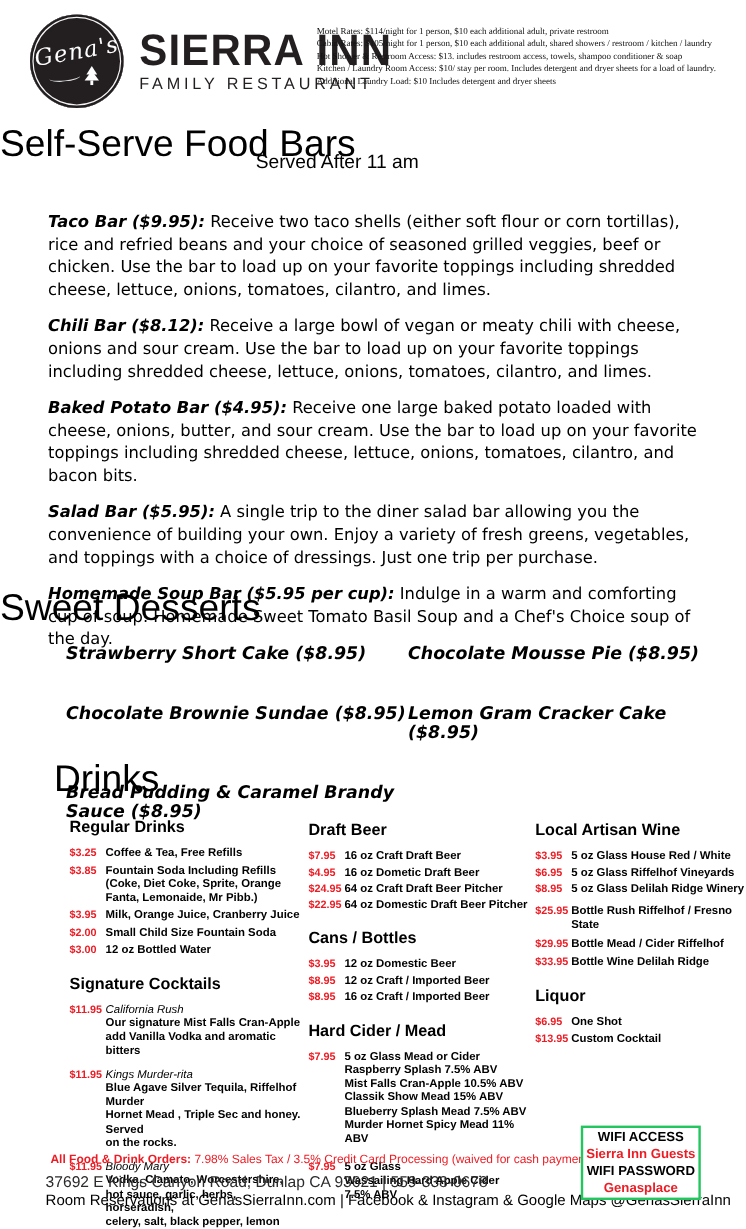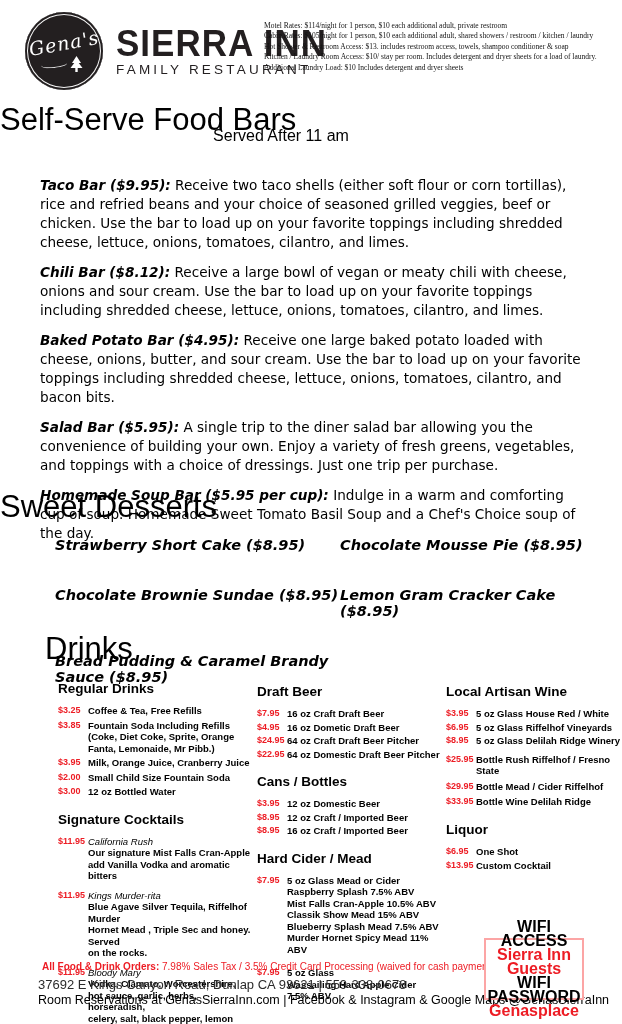--- a/index.html
+++ b/index.html
@@ -57,23 +57,23 @@
   .mb8{margin-bottom:8px;}.mb12{margin-bottom:12px;}
   .sect-gap{margin-top:14px;}
   .wine-gap{margin-top:7px;}
 
   
   .taxline{position:absolute;left:42px;top:961px;font-size:10px;color:#ed1c24;white-space:nowrap;}
   .taxlead{font-weight:bold;}
   .address{position:absolute;left:38px;top:977px;font-size:13px;color:#2b2b2b;white-space:nowrap;}
   .reserv{position:absolute;left:38px;top:993px;font-size:12.5px;color:#000000;white-space:nowrap;}
 
-  .wifi{position:absolute;left:484px;top:938px;width:96px;height:58px;border:2px solid #fca5a5;
+  .wifi{position:absolute;left:484px;top:938px;width:96px;height:58px;border:2px solid #22c55e;
         background:#fff;display:flex;flex-direction:column;justify-content:center;align-items:center;
-        text-align:center;font-weight:bold;font-size:16px;line-height:14px;}
+        text-align:center;font-weight:bold;font-size:11px;line-height:14px;}
   .wifi .red{color:#ed1c24;}
 </style>
 </head>
 <body>
 
 <div class="page">
 
   <div class="header">
     <div class="logo-circle">
       <div class="logo-script">Gena's</div>

